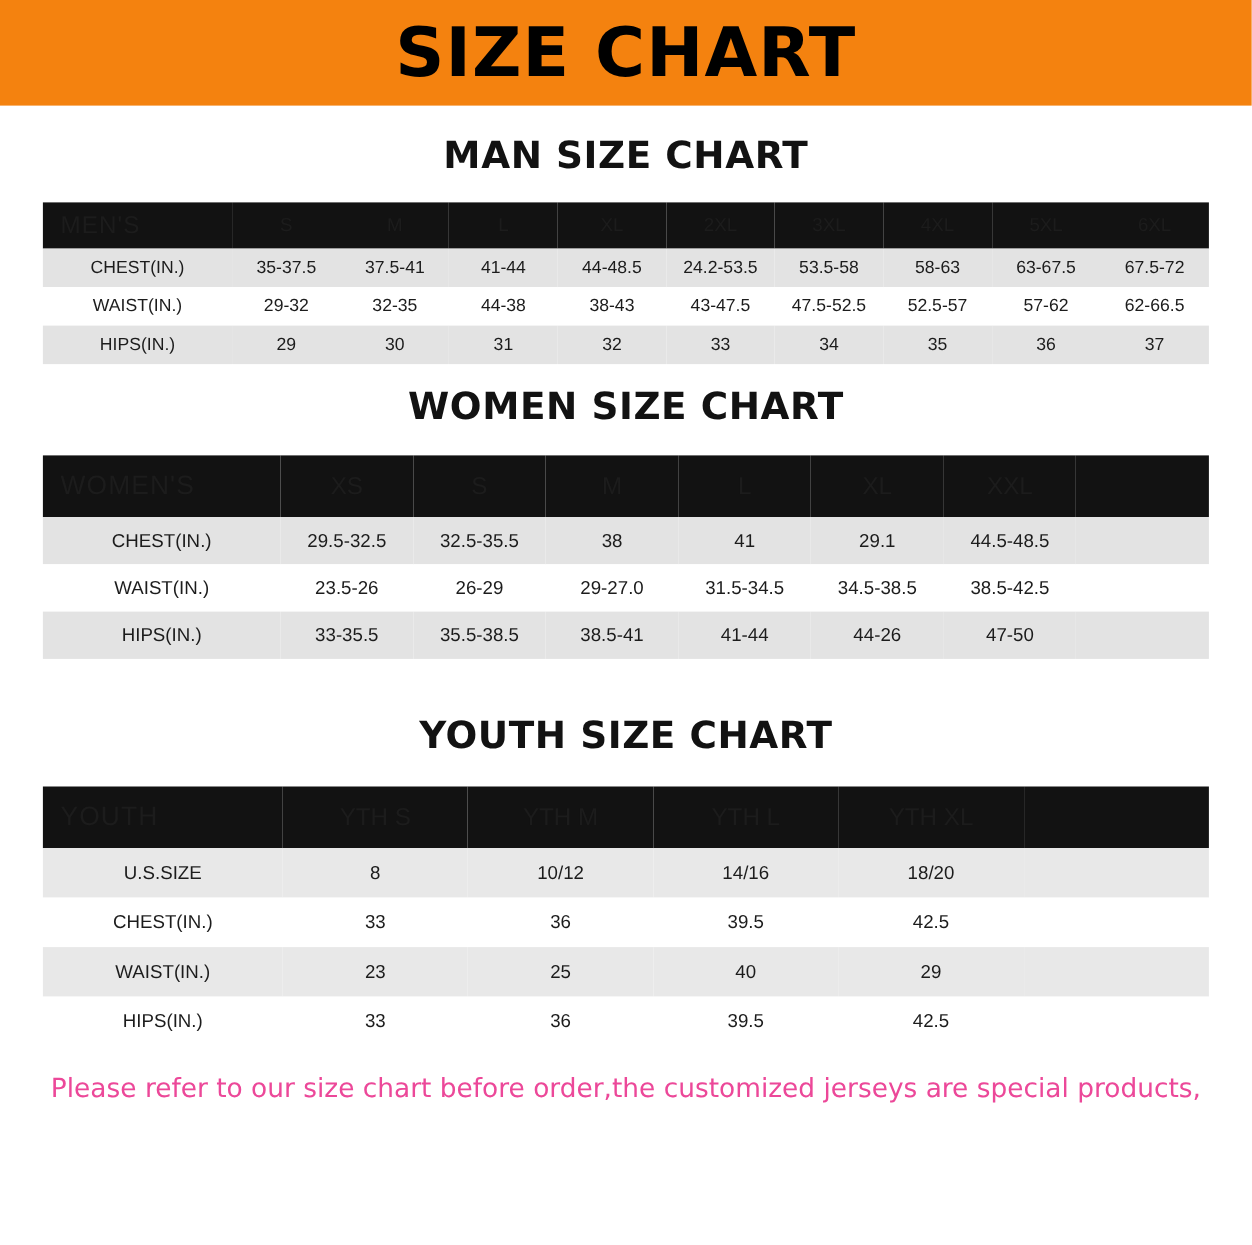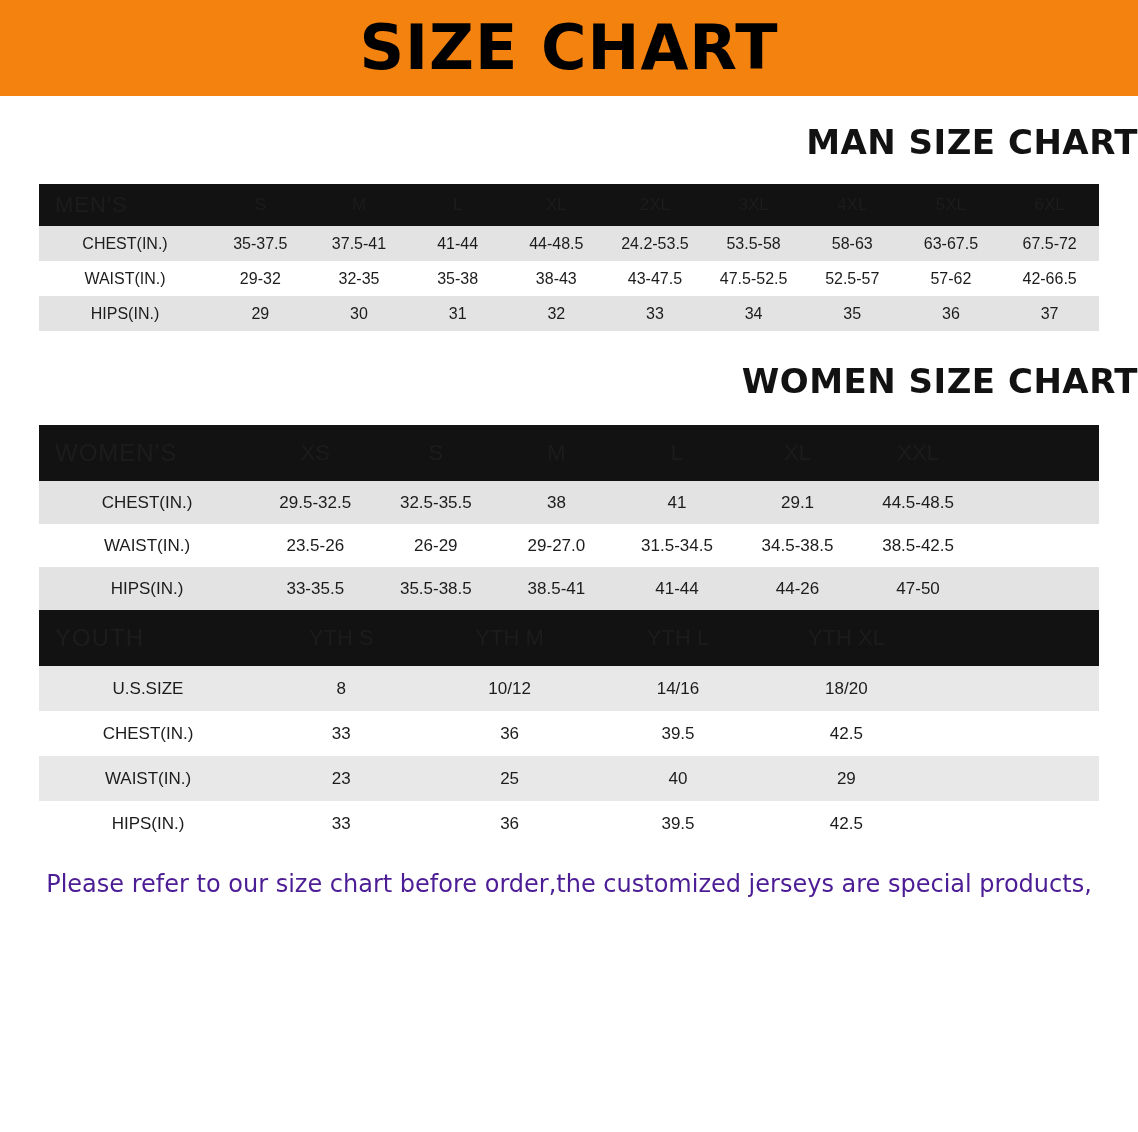--- a/index.html
+++ b/index.html
@@ -33,29 +33,29 @@
     font-family: "DejaVu Sans", sans-serif;
     font-weight: bold;
     font-size: 62px;
     letter-spacing: 1px;
     color: #000000;
     line-height: 1;
   }
 
   
   .section-title {
-    text-align: right;
+    text-align: center;
     font-family: "DejaVu Sans", sans-serif;
     font-weight: bold;
     font-size: 34px;
     color: #121212;
     letter-spacing: 0.5px;
   }
   .man-title   { margin-top: 26px; margin-bottom: 22px; }
-  .women-title { margin-top: 30px; margin-bottom: 24px; }
+  .women-title { margin-top: 19px; margin-bottom: 24px; }
   .youth-title { margin-top: 50px; margin-bottom: 26px; }
 
   
   .table-wrap {
     width: 1060px;
     margin: 0 auto;
   }
   table.sizetable {
     width: 100%;
     border-collapse: collapse;
@@ -110,21 +110,21 @@
   #youth-table tbody tr:nth-child(odd)  { background: #e8e8e8; }
   #youth-table tbody tr:nth-child(even) { background: #ffffff; }
   #youth-table td { font-size: 17px; }
   #youth-table td.rowlabel { text-align: center; }
 
   
   .note {
     width: 1060px;
     margin: 22px auto 0 auto;
     text-align: center;
-    color: #4c1d95;
+    color: #ec4899;
     font-family: "DejaVu Sans", sans-serif;
     font-size: 24px;
     line-height: 1.35;
   }
   .note div { white-space: nowrap; }
 </style>
 </head>
 <body>
 
 <div class="page">
@@ -163,27 +163,27 @@
             <td>24.2-53.5</td>
             <td>53.5-58</td>
             <td>58-63</td>
             <td>63-67.5</td>
             <td>67.5-72</td>
           </tr>
           <tr>
             <td class="rowlabel">WAIST(IN.)</td>
             <td>29-32</td>
             <td>32-35</td>
-            <td>35-38</td>
+            <td>44-38</td>
             <td>38-43</td>
             <td>43-47.5</td>
             <td>47.5-52.5</td>
             <td>52.5-57</td>
             <td>57-62</td>
-            <td>42-66.5</td>
+            <td>62-66.5</td>
           </tr>
           <tr>
             <td class="rowlabel">HIPS(IN.)</td>
             <td>29</td>
             <td>30</td>
             <td>31</td>
             <td>32</td>
             <td>33</td>
             <td>34</td>
             <td>35</td>
@@ -240,20 +240,21 @@
             <td>38.5-41</td>
             <td>41-44</td>
             <td>44-26</td>
             <td>47-50</td>
             <td></td>
           </tr>
         </tbody>
     </table>
   </div>
 
+  <div class="section-title youth-title">YOUTH SIZE CHART</div>
   <div class="table-wrap">
     <table class="sizetable" id="youth-table">
       <colgroup>
         <col style="width:218px">
       </colgroup>
       <thead>
         <tr class="hdr-row">
           <th class="corner">YOUTH</th>
         <th>YTH S</th>
             <th>YTH M</th>

